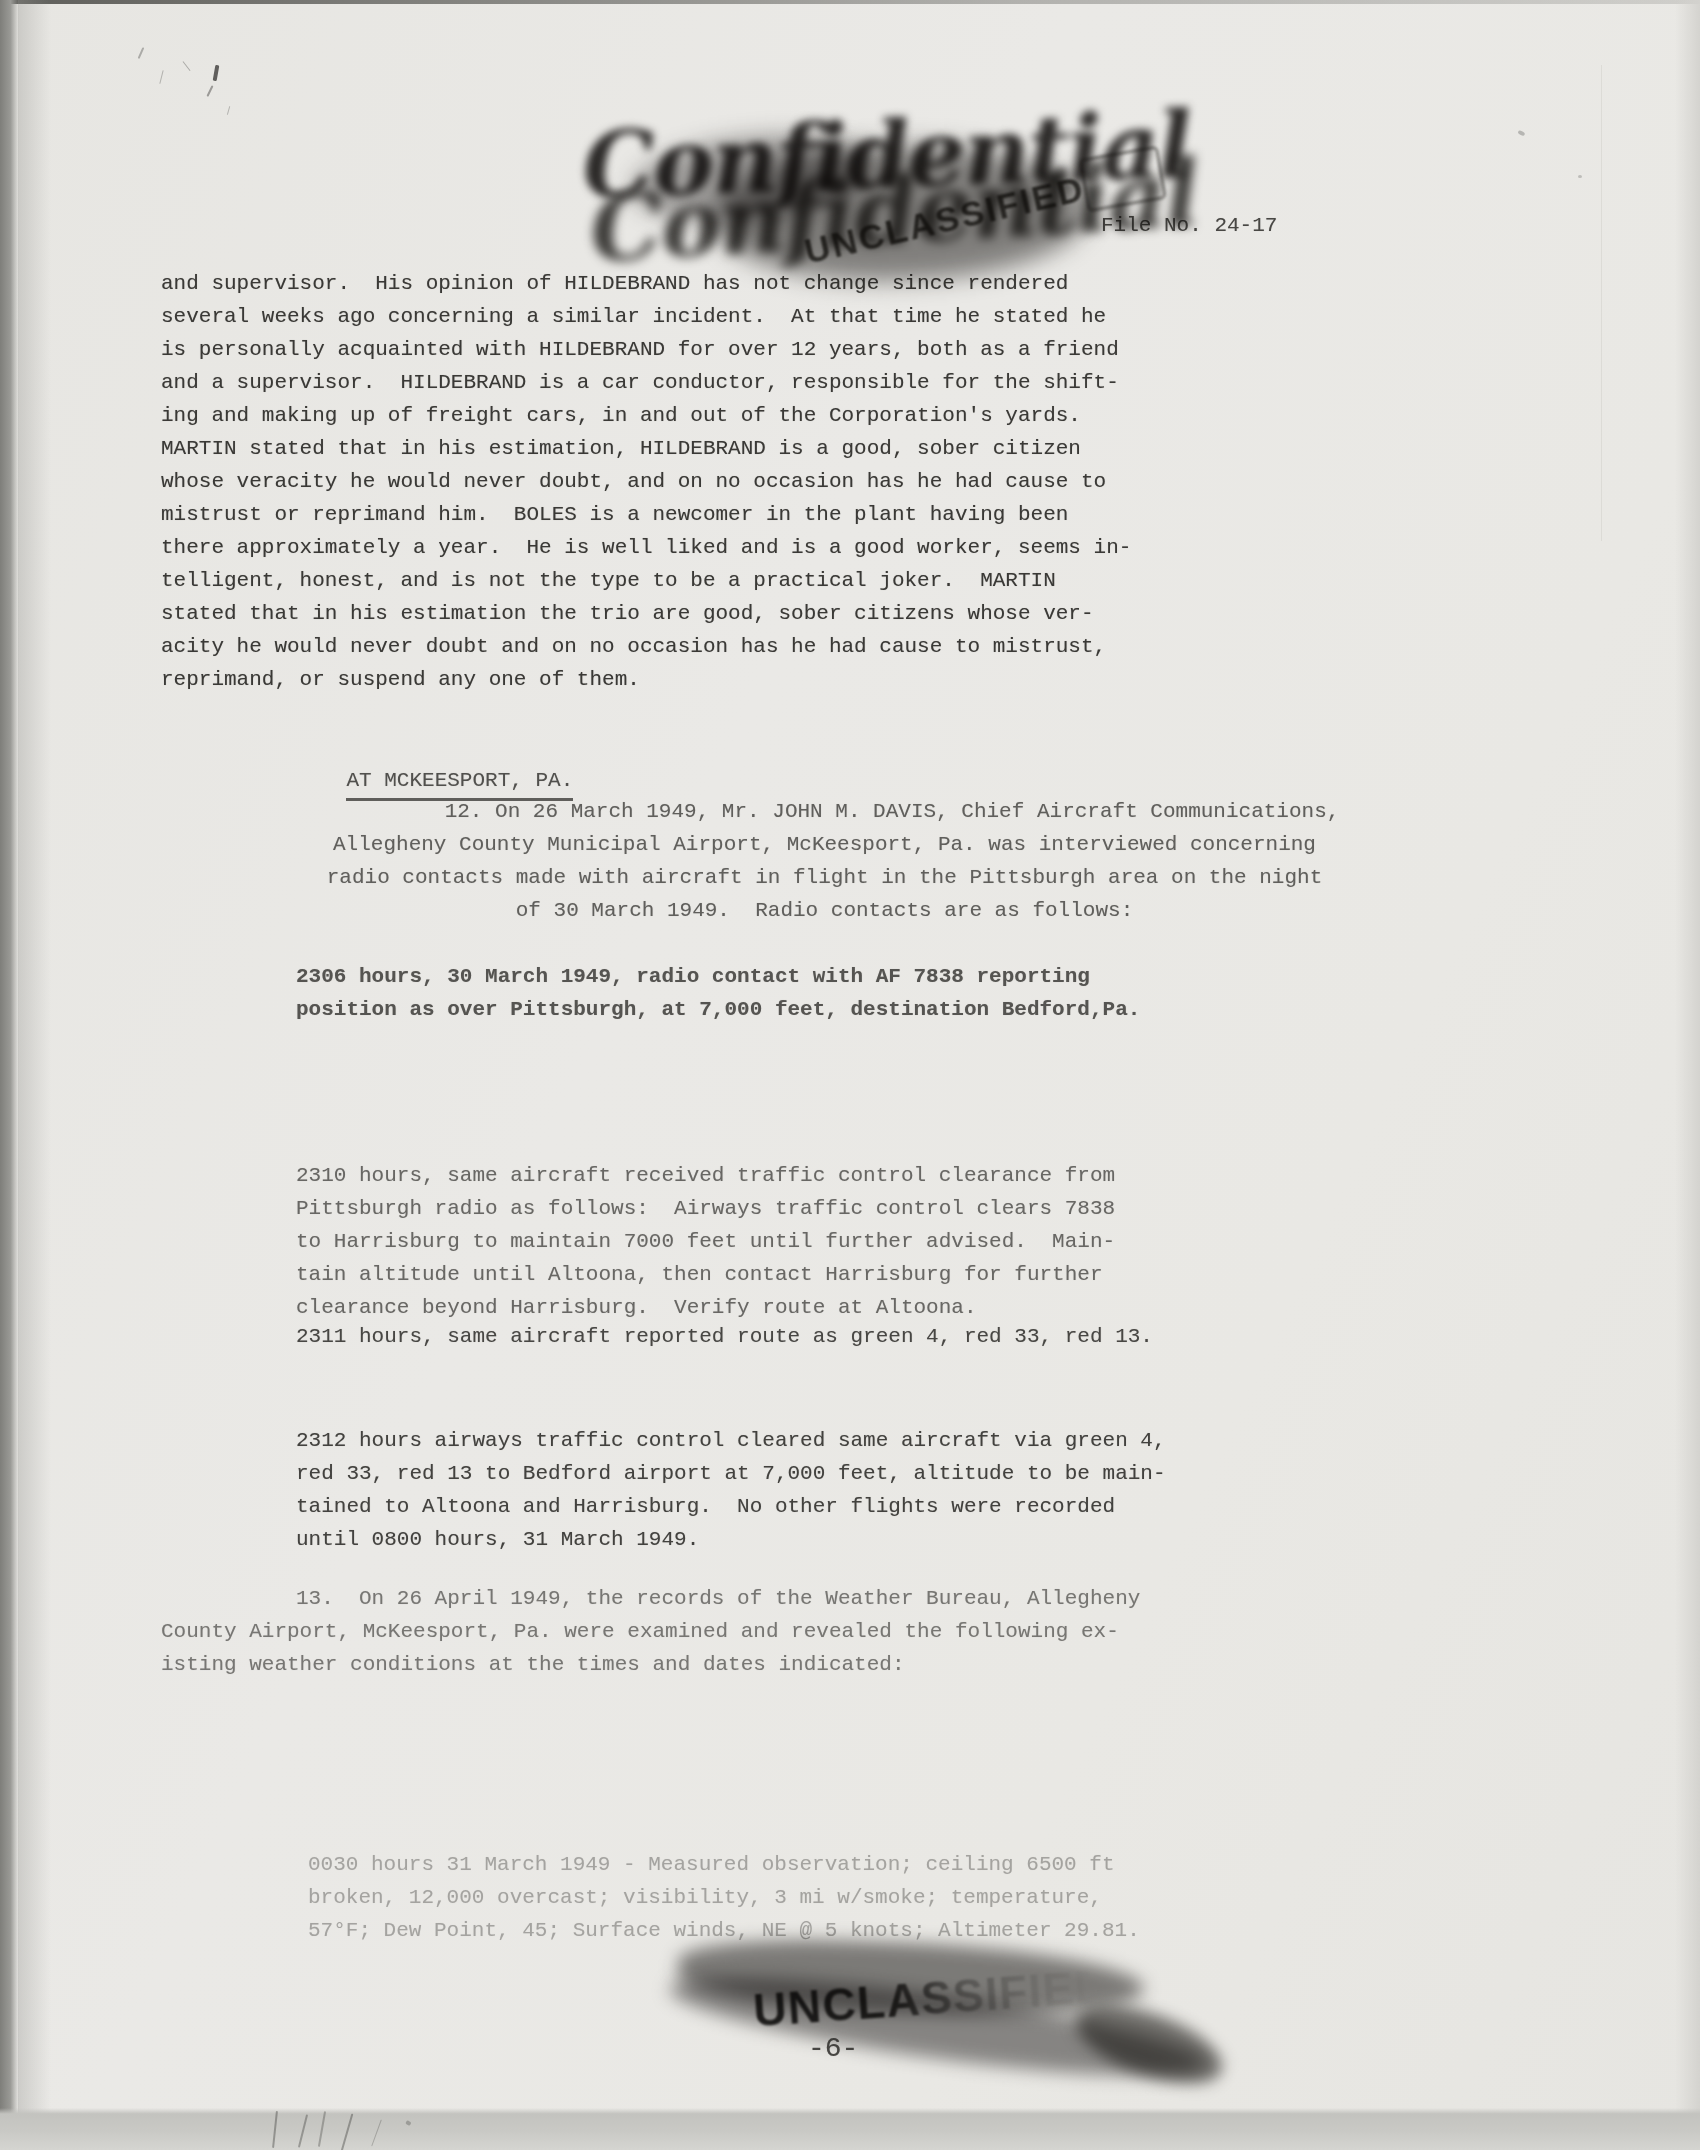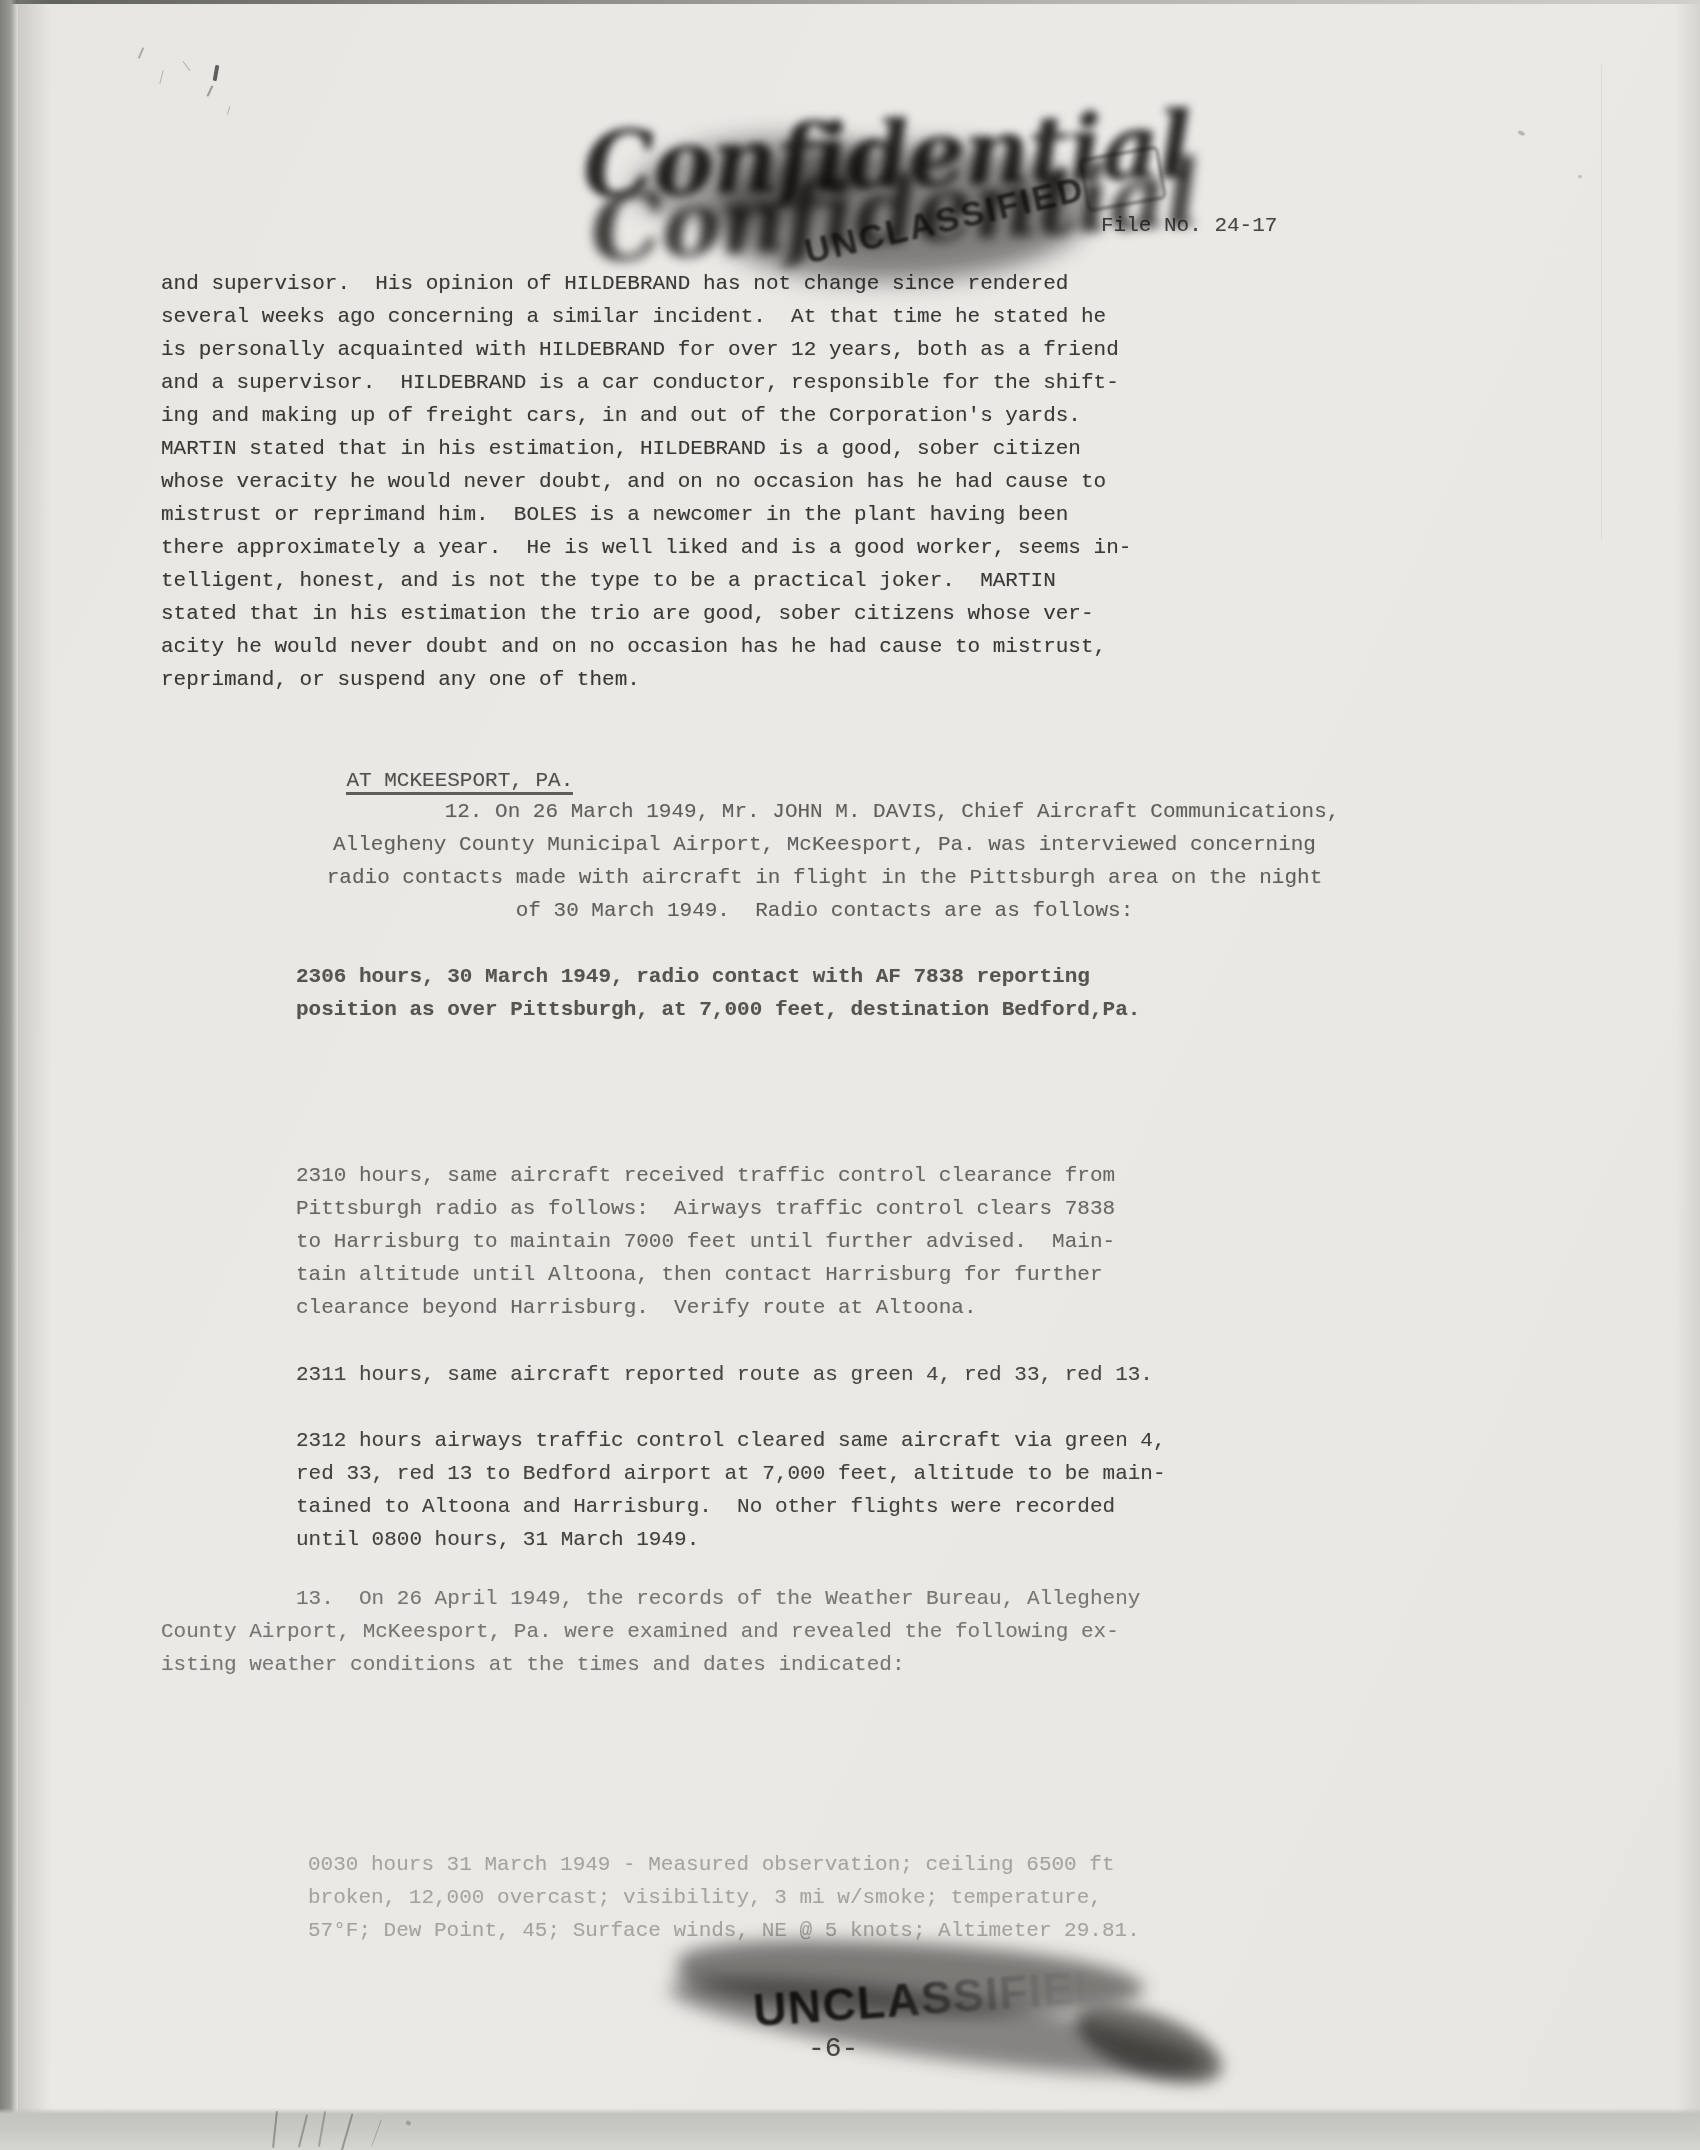--- a/index.html
+++ b/index.html
@@ -18,21 +18,21 @@
     background:linear-gradient(to left,#d3d2ce,rgba(211,210,206,0));}
   .band-bottom{position:absolute;left:0;top:2108px;width:100%;height:42px;
     background:linear-gradient(to bottom,rgba(186,186,182,0) 0%,#c3c3bf 14%,#c9c9c5 55%,#d5d5d1 100%);}
   .crease{position:absolute;background:rgba(105,105,100,.10);}
 
   .tw{
     position:absolute;font-size:21px;line-height:33px;color:#2c2b28;
     white-space:pre-wrap;filter:blur(0.5px);
     text-shadow:0 0 0.9px rgba(44,42,40,.35);
   }
-  .heading-underline{border-bottom:3.7px solid rgba(38,36,33,.88);padding-bottom:0;}
+  .heading-underline{border-bottom:3.7px solid rgba(38,36,33,.88);padding-bottom:6px;}
 
   .stamp-conf{position:absolute;left:576px;top:89px;width:653px;height:242px;
     transform:rotate(-2deg);z-index:6;pointer-events:none;}
   .conf-text{position:absolute;font-family:"DejaVu Serif","Liberation Serif",serif;
     font-style:italic;font-weight:bold;font-size:91px;letter-spacing:-1.9px;
     color:rgba(16,14,12,.88);filter:blur(4.2px);white-space:nowrap;}
   .conf-a{left:8.4px;top:13px;}
   .conf-b{left:14px;top:69px;filter:blur(5.1px);transform:rotate(-1.5deg);color:rgba(14,12,10,.8);}
   .conf-smudge{position:absolute;left:140px;top:56px;width:373px;height:135px;
     background:rgba(12,10,8,.48);border-radius:45% 55% 50% 50%;filter:blur(12px);}
@@ -132,21 +132,21 @@
   <div class="tw" style="left:296px;top:960px;width:1212px;opacity:.78;font-weight:bold;">2306 hours, 30 March 1949, radio contact with AF 7838 reporting
 position as over Pittsburgh, at 7,000 feet, destination Bedford,Pa.</div>
 
 
   <div class="tw" style="left:296px;top:1159px;width:1212px;opacity:.68;">2310 hours, same aircraft received traffic control clearance from
 Pittsburgh radio as follows:  Airways traffic control clears 7838
 to Harrisburg to maintain 7000 feet until further advised.  Main-
 tain altitude until Altoona, then contact Harrisburg for further
 clearance beyond Harrisburg.  Verify route at Altoona.</div>
 
-  <div class="tw" style="left:296px;top:1358px;width:1212px;opacity:.85;font-family:Liberation Mono, monospace;">2311 hours, same aircraft reported route as green 4, red 33, red 13.</div>
+  <div class="tw" style="left:296px;top:1320px;width:1212px;opacity:.85;font-family:Liberation Mono, monospace;">2311 hours, same aircraft reported route as green 4, red 33, red 13.</div>
 
   <div class="tw" style="left:296px;top:1424px;width:1212px;opacity:.88;">2312 hours airways traffic control cleared same aircraft via green 4,
 red 33, red 13 to Bedford airport at 7,000 feet, altitude to be main-
 tained to Altoona and Harrisburg.  No other flights were recorded
 until 0800 hours, 31 March 1949.</div>
 
   <div class="tw" style="left:161px;top:1582px;width:1305px;opacity:.6;text-indent:135px;">13.  On 26 April 1949, the records of the Weather Bureau, Allegheny
 County Airport, McKeesport, Pa. were examined and revealed the following ex-
 isting weather conditions at the times and dates indicated:</div>
 

